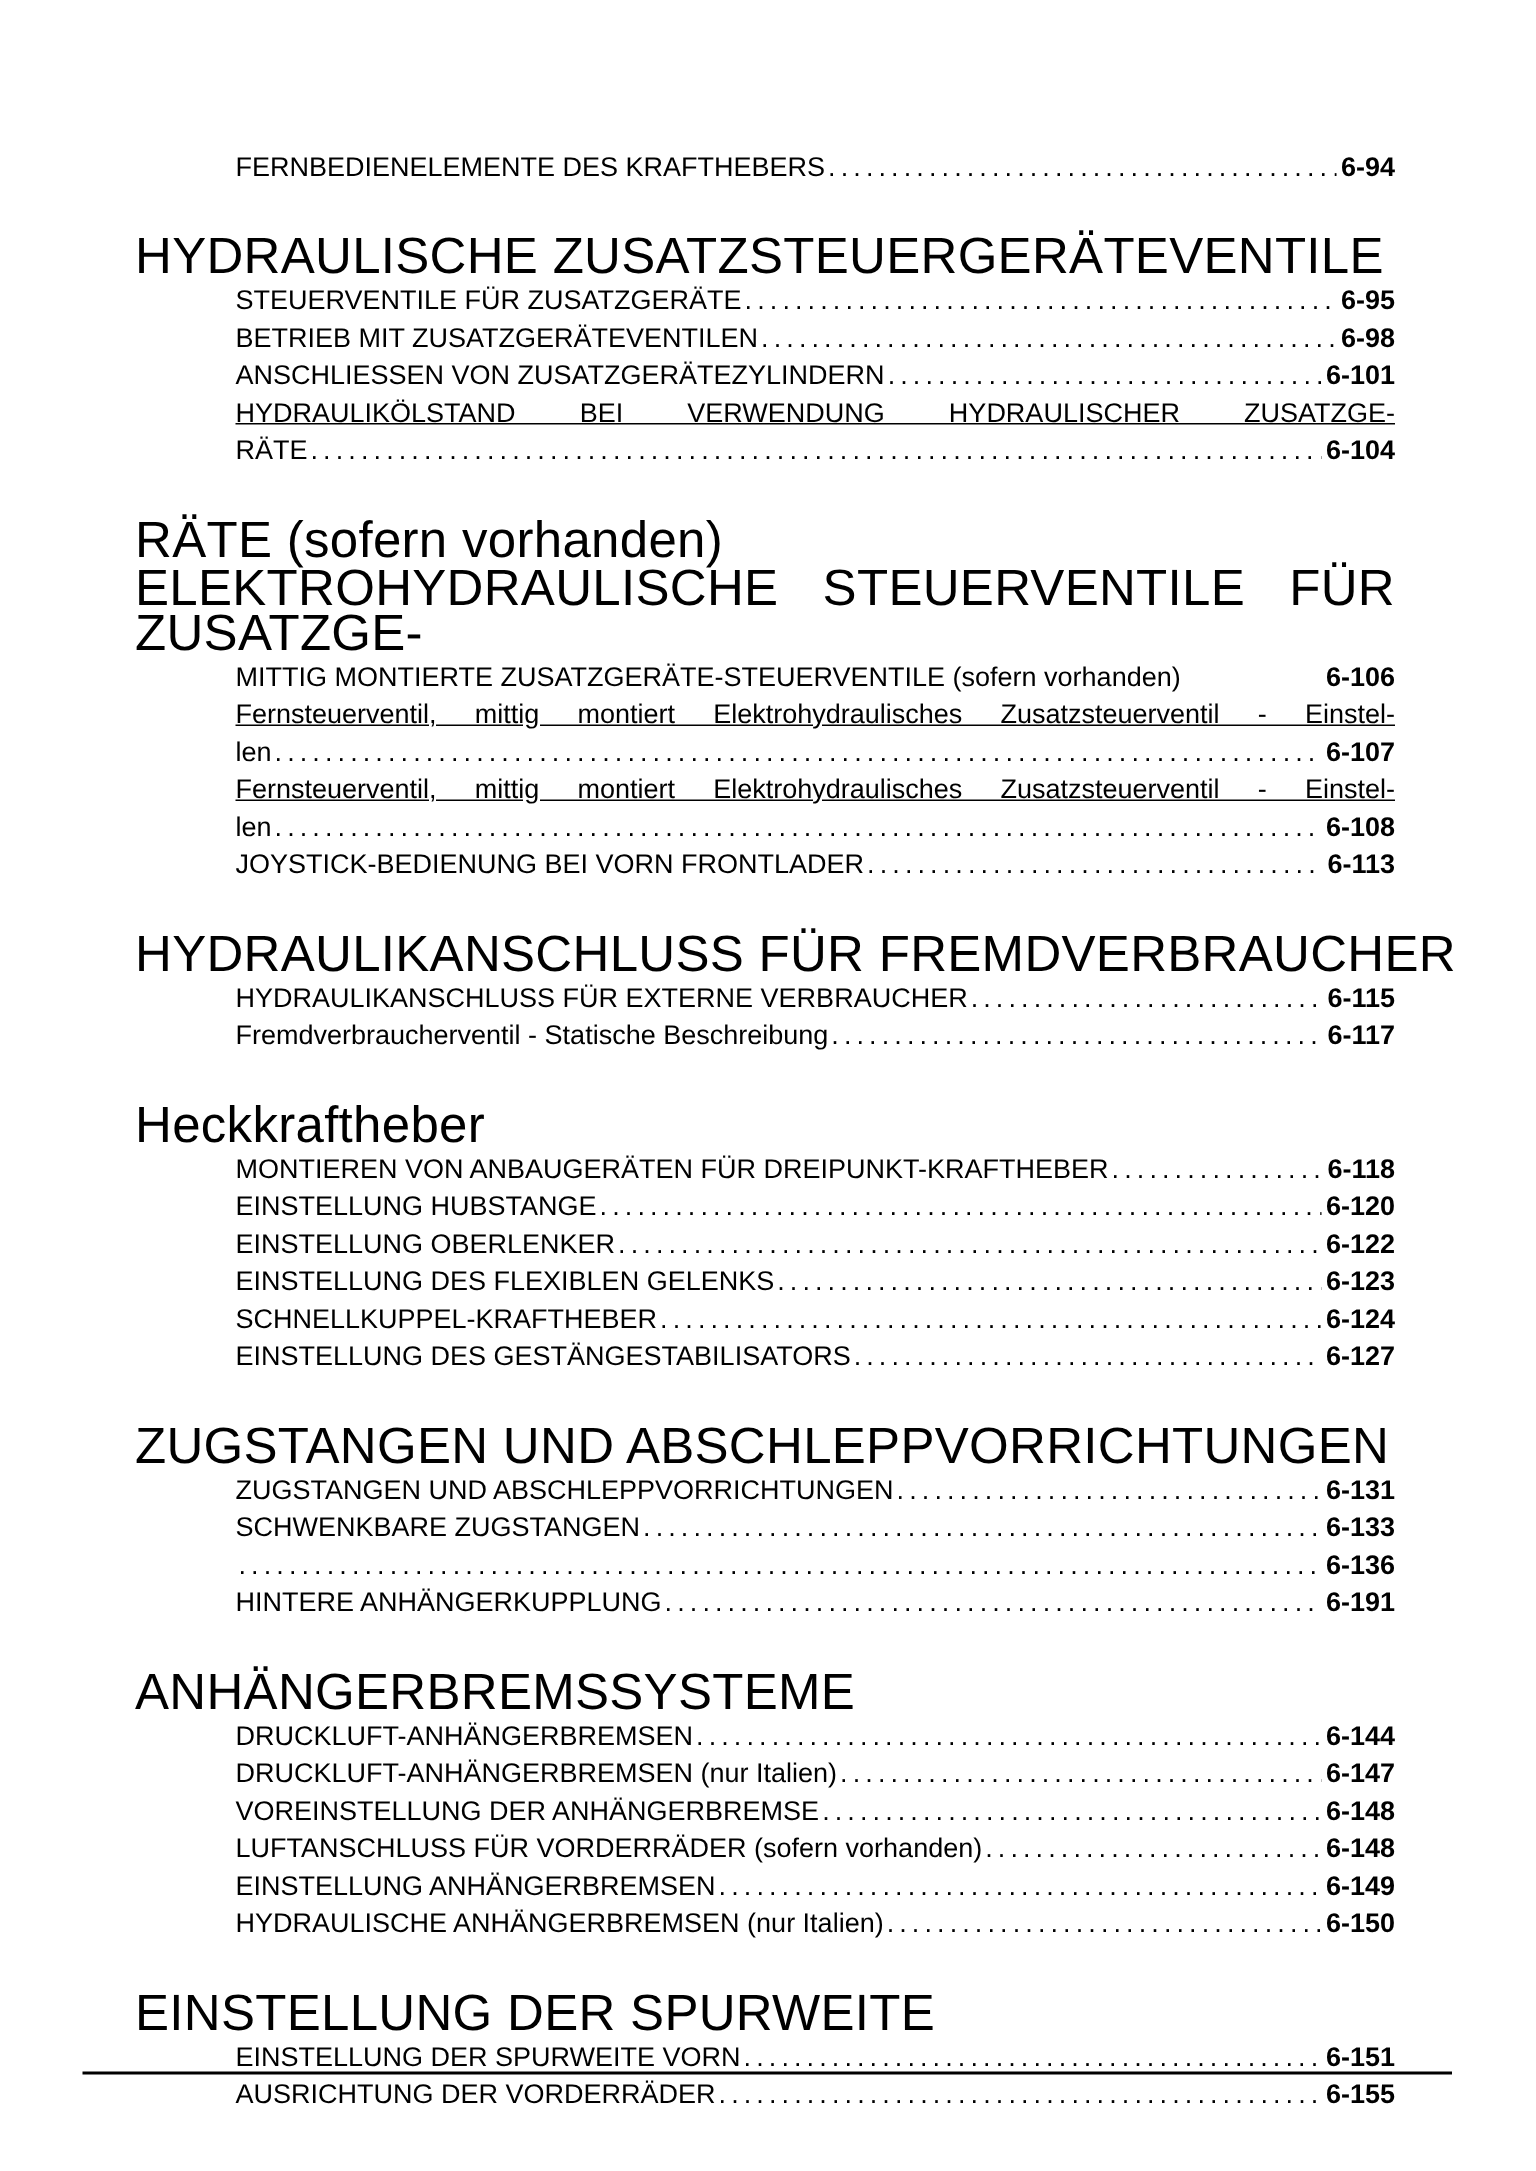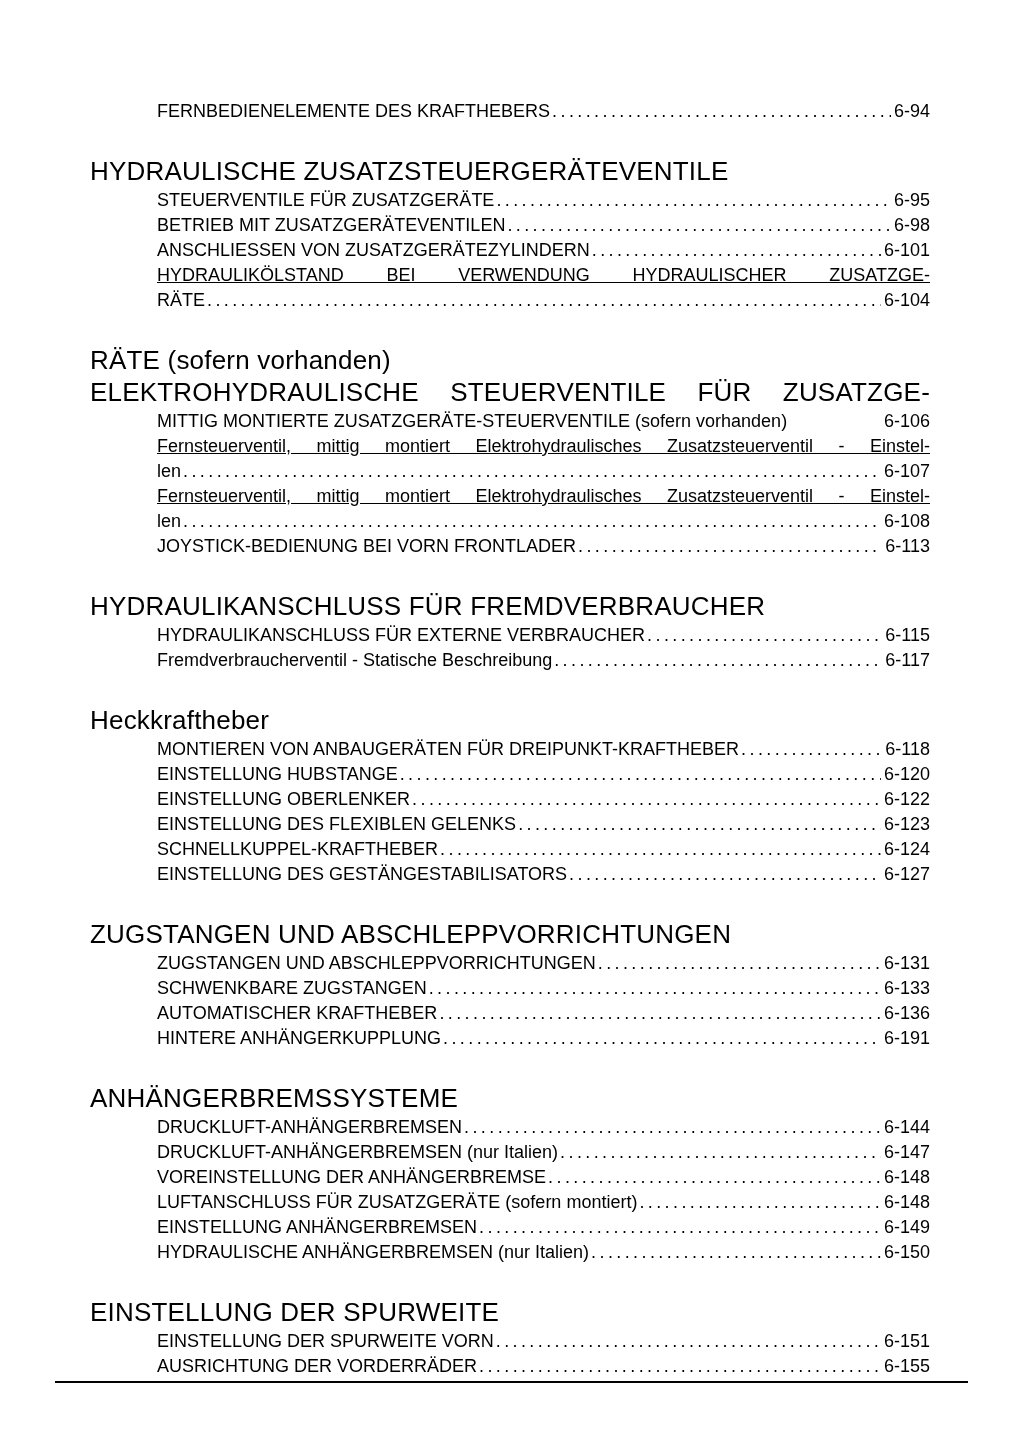--- a/index.html
+++ b/index.html
@@ -21,21 +21,21 @@
     height: 1447px;
     box-sizing: border-box;
     padding: 86px 94px 12px 90px;
     background: #ffffff;
     margin-top: 13px;
   }
   .toc-section { margin-top: 32px; }
   .toc-section:first-child { margin-top: 0; }
 
   .heading-line {
-    font-size: 26px;
+    font-size: 34px;
     line-height: 30px;
     font-weight: 400;
     letter-spacing: 0.2px;
     white-space: nowrap;
     margin-bottom: 2px;
   }
   .heading-line.justify { white-space: normal; }
 
   .entries { padding-left: 67px; }
 
@@ -60,21 +60,21 @@
     white-space: nowrap;
     min-width: 10px;
     margin: 0 3px 0 2px;
   }
   .dots::before {
     content: "......................................................................................................................................................";
     letter-spacing: 3.4px;
   }
   .dots.empty::before { content: ""; }
 
-  .pagenum { white-space: nowrap; }
+  .pagenum { white-space: nowrap; font-weight: bold; }
 
   .bottom-rule {
     position: absolute;
     left: 55px;
     right: 56px;
     top: 1368px;
     border: none;
     border-top: 2px solid #000000;
     margin: 0;
   }
@@ -243,21 +243,20 @@
           </div>
           <div class="entry">
             <div class="entry-line">
               <span class="title">SCHWENKBARE ZUGSTANGEN</span>
               <span class="dots"></span>
               <span class="pagenum">6-133</span>
             </div>
           </div>
           <div class="entry">
             <div class="entry-line">
-              <span class="title">AUTOMATISCHER KRAFTHEBER</span>
               <span class="dots"></span>
               <span class="pagenum">6-136</span>
             </div>
           </div>
           <div class="entry">
             <div class="entry-line">
               <span class="title">HINTERE ANHÄNGERKUPPLUNG</span>
               <span class="dots"></span>
               <span class="pagenum">6-191</span>
             </div>
@@ -283,21 +282,21 @@
           </div>
           <div class="entry">
             <div class="entry-line">
               <span class="title">VOREINSTELLUNG DER ANHÄNGERBREMSE</span>
               <span class="dots"></span>
               <span class="pagenum">6-148</span>
             </div>
           </div>
           <div class="entry">
             <div class="entry-line">
-              <span class="title">LUFTANSCHLUSS FÜR ZUSATZGERÄTE (sofern montiert)</span>
+              <span class="title">LUFTANSCHLUSS FÜR VORDERRÄDER (sofern vorhanden)</span>
               <span class="dots"></span>
               <span class="pagenum">6-148</span>
             </div>
           </div>
           <div class="entry">
             <div class="entry-line">
               <span class="title">EINSTELLUNG ANHÄNGERBREMSEN</span>
               <span class="dots"></span>
               <span class="pagenum">6-149</span>
             </div>

